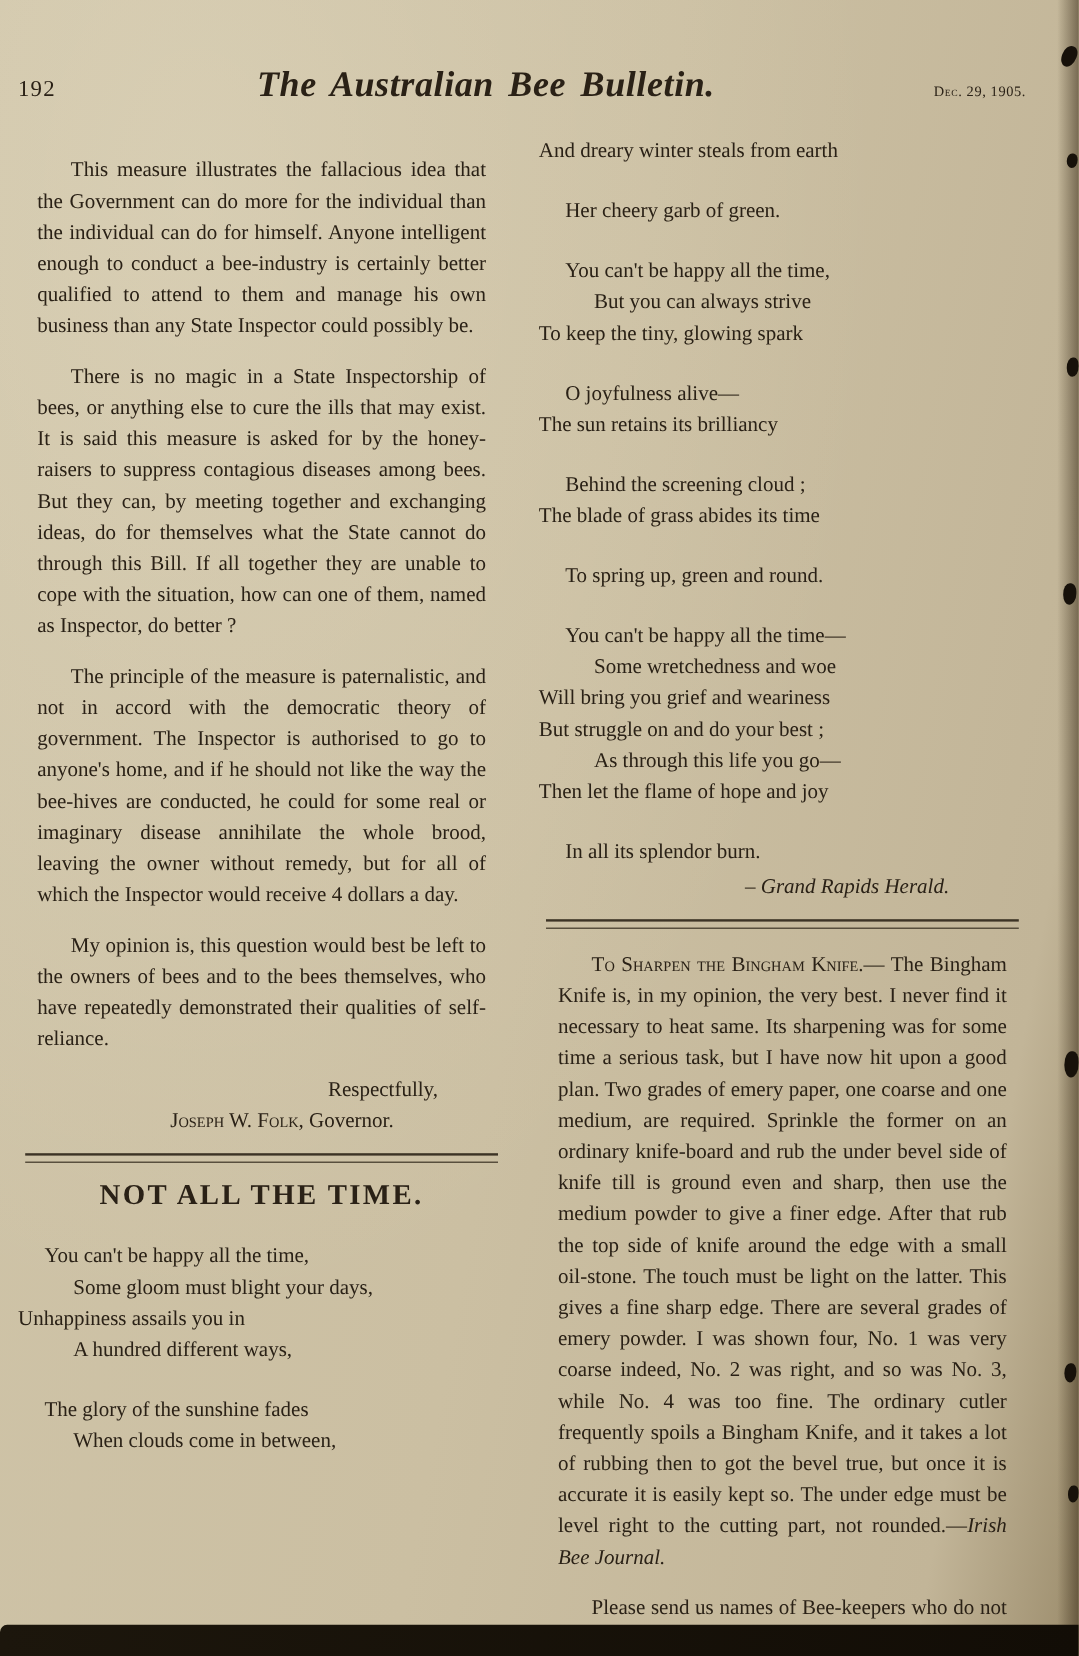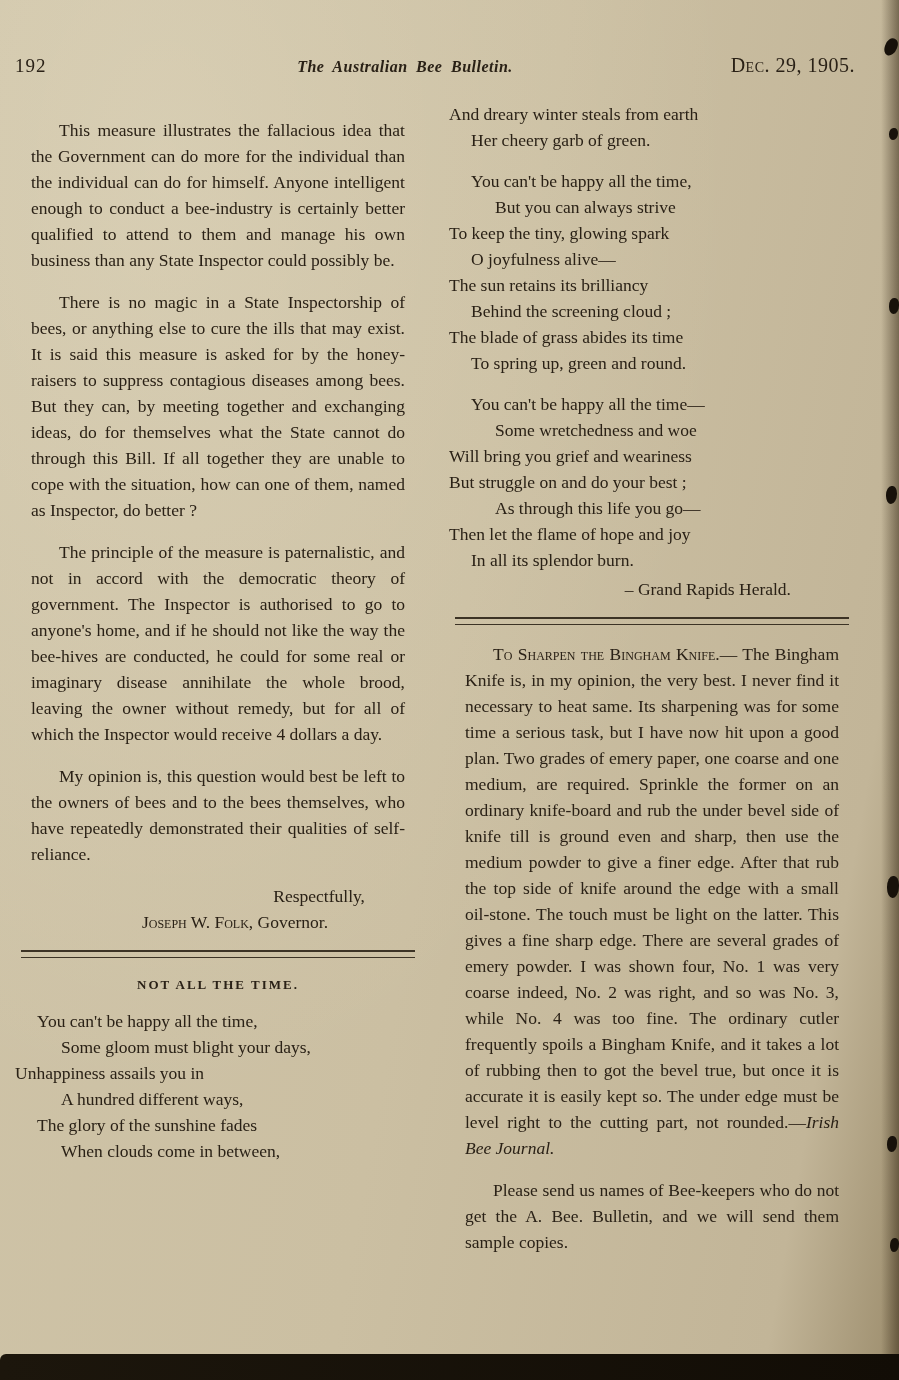--- a/index.html
+++ b/index.html
@@ -10,42 +10,42 @@
     background:
       radial-gradient(ellipse at 18% 12%, rgba(255,250,230,0.20), rgba(0,0,0,0) 55%),
       linear-gradient(100deg, #cfc4a8 0%, #cbbfa2 50%, #c2b598 88%, #9f9070 99%);
     font-family:"Liberation Serif","DejaVu Serif",serif;
     color:#2a2116;
     overflow:hidden;
   }
   .inner { position:absolute; top:54px; left:15px; right:44px; }
   .header { display:flex; align-items:baseline; margin-bottom:24px; }
   .pagenum { width:110px; font-size:19px; letter-spacing:1px; }
-  .masthead { flex:1; text-align:center; font-size:16px; font-weight:bold; font-style:italic; letter-spacing:0.5px; word-spacing:4px; }
-  .issuedate { width:170px; text-align:right; font-variant:small-caps; font-size:20px; letter-spacing:0.5px; }
+  .masthead { flex:1; text-align:center; font-size:30px; font-weight:bold; font-style:italic; letter-spacing:0.5px; word-spacing:4px; }
+  .issuedate { width:170px; text-align:right; font-variant:small-caps; font-size:12px; letter-spacing:0.5px; }
 
   .cols { display:flex; gap:28px; }
   .col { flex:1; font-size:17.5px; line-height:26px; }
   .col p { margin:16px; text-indent:1.6em; text-align:justify; }
   .col p + p { margin-top:1px; }
 
   .respect { text-align:right; padding-right:56px; }
   .sig { text-align:center; padding-left:34px; }
   .sc { font-variant:small-caps; }
   .src { font-style:italic; }
 
   .rule { height:5px; border-top:2px solid #3c3325; border-bottom:1px solid #3c3325; margin:15px 6px 14px 6px; }
 
-  .poem-head { text-align:center; font-weight:bold; font-size:13px; letter-spacing:2px; margin:12px 0 10px 0; }
+  .poem-head { text-align:center; font-weight:bold; font-size:24px; letter-spacing:2px; margin:12px 0 10px 0; }
   .stanza { margin:0 0 15px 0; }
   .pl { white-space:nowrap; }
   .ind0 { padding-left:0; }
-  .ind1 { padding-left:22px; }
+  .ind1 { padding-left:22px;margin-top:24px; }
   .ind2 { padding-left:46px; }
-  .attrib { text-align:right; padding-right:64px; margin-top:3px; }
+  .attrib { text-align:right; font-style:italic; padding-right:64px; margin-top:3px; }
 
   .bingham { margin-bottom:16px; }
   .closing { margin-top:16px; }
 
   
   .edge-shadow { position:absolute; top:0; right:0; width:18px; height:100%;
     background:linear-gradient(to right, rgba(70,55,30,0), rgba(55,42,22,0.55)); pointer-events:none; }
   .bottom-bar { position:absolute; bottom:0; left:0; width:100%; height:26px;
     background:linear-gradient(to right,#1c160c,#120d06); border-top-left-radius:6px; }
   .blob { position:absolute; background:#17110a; border-radius:50% 40% 55% 45%; }

